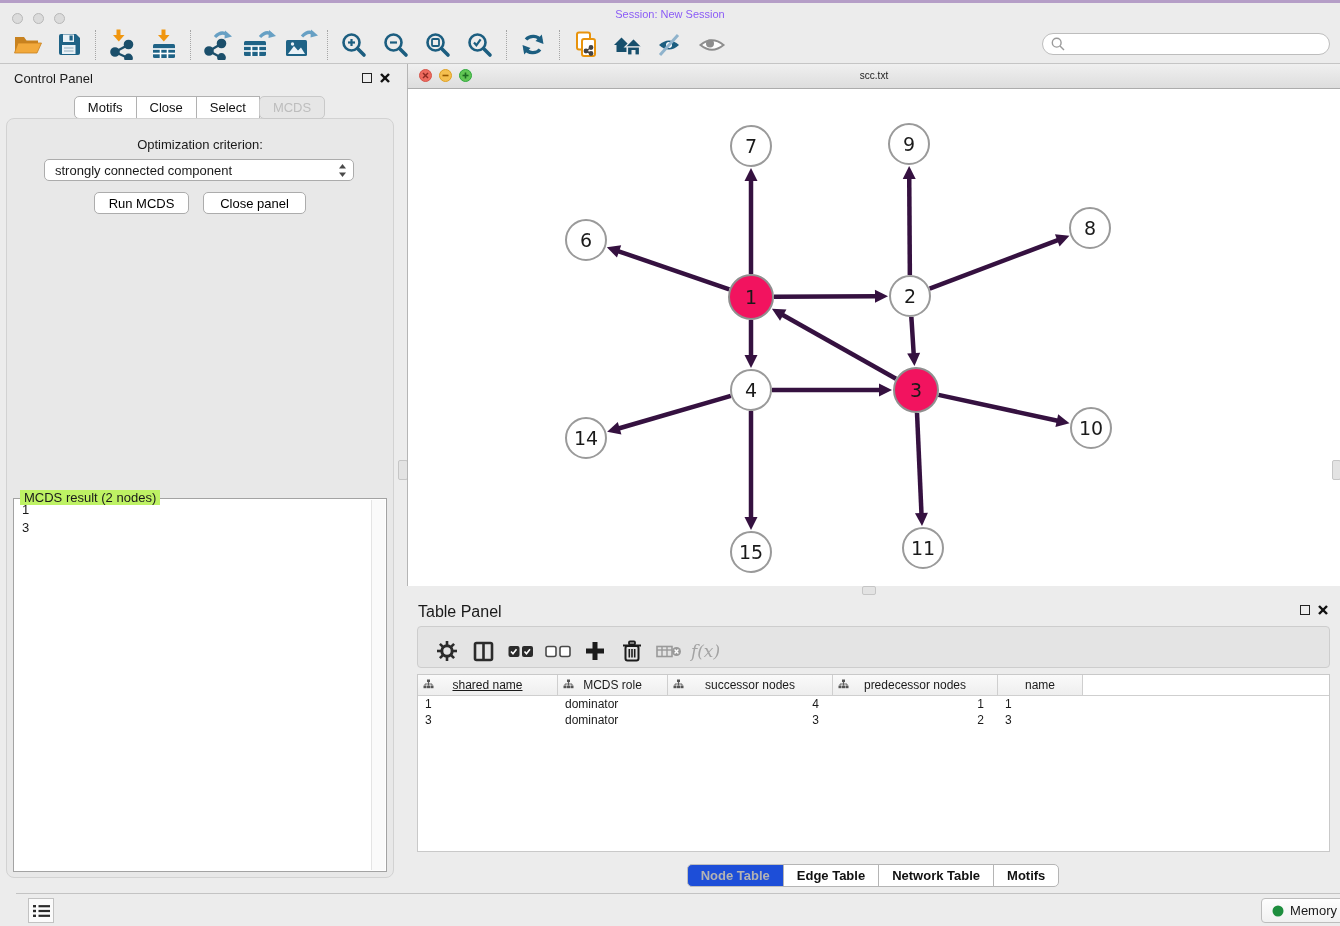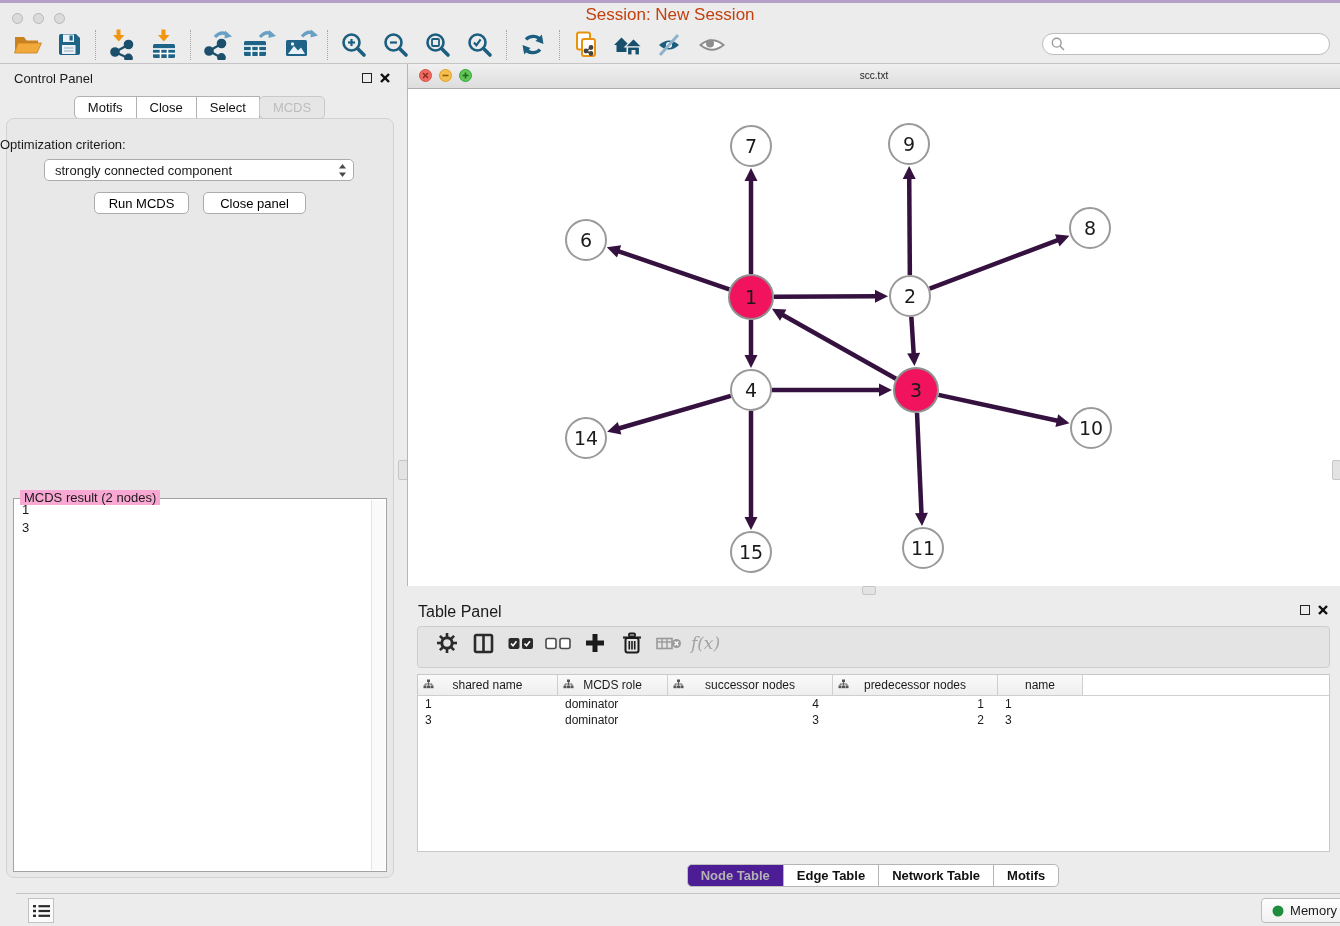--- a/index.html
+++ b/index.html
@@ -3,21 +3,21 @@
 <meta charset="utf-8">
 <style>
   html,body{margin:0;padding:0}
   body{width:1340px;height:926px;position:relative;background:#ECECEC;
        font-family:"Liberation Sans",sans-serif;overflow:hidden;color:#1a1a1a}
   .abs{position:absolute}
 
   
   .top-accent{left:0;top:0;width:1340px;height:3px;background:#B59EC7}
   .titlebar{left:0;top:3px;width:1340px;height:23px;background:#ECECEC;
-            text-align:center;font-size:17px;line-height:23px;color:#c2410c}
+            text-align:center;font-size:11px;line-height:23px;color:#8b5cf6}
   .tl-lights{left:12px;top:10px;display:flex;gap:10px}
   .tl{width:9px;height:9px;border-radius:50%;background:#DBDBDB;border:1px solid #B8B8B8}
 
   
   .toolbar{left:0;top:26px;width:1340px;height:38px;background:#ECECEC;
            border-bottom:1px solid #C5C5C5;display:flex;align-items:center;padding-left:6px;box-sizing:border-box}
   .tbtn{width:42px;height:34px;display:flex;align-items:center;justify-content:center}
   .tdiv{width:0;height:30px;border-left:1px dotted #A6A6A6;margin:0 5px}
   .search{position:absolute;right:10px;top:7px;width:288px;height:22px;border:1px solid #BDBDBD;
           border-radius:12px;background:#fff;display:flex;align-items:center;padding-left:8px;box-sizing:border-box}
@@ -28,61 +28,61 @@
   .cp-title{position:absolute;left:14px;top:7px;font-size:13px}
   .panel-float{position:absolute;top:9px;width:10px;height:10px;border:1.5px solid #222;box-sizing:border-box}
   .panel-close{position:absolute;top:8px;width:12px;height:12px}
   .ctabs{left:0;top:96px;width:400px;display:flex;justify-content:center}
   .ctab{border:1px solid #B1B1B1;background:#fff;font-size:13px;padding:3px 13px;margin-left:-1px;
         line-height:15px;color:#111}
   .ctab:first-child{border-radius:5px 0 0 5px}
   .ctab.active{background:#E6E6E6;color:#BDBDBD;border-color:#C9C9C9;border-radius:5px;position:relative;z-index:2}
   .mcds-panel{left:6px;top:118px;width:388px;height:760px;background:#E8E8E8;
               border:1px solid #D2D2D2;border-radius:8px;box-sizing:border-box}
-  .opt-label{left:0;top:137px;width:400px;font-size:13px}
+  .opt-label{left:0;top:137px;width:400px;text-align:center;font-size:13px}
   .opt-select{left:44px;top:159px;width:310px;height:22px;background:#fff;border:1px solid #ACACAC;
               border-radius:5px;display:flex;align-items:center;font-size:13px;box-sizing:border-box;padding-left:10px}
   .opt-select .stepper{margin-left:auto;margin-right:6px;display:flex;align-items:center}
   .btn{position:absolute;top:192px;height:22px;background:#fff;border:1px solid #ACACAC;border-radius:5px;
        font-size:13px;display:flex;align-items:center;justify-content:center;box-sizing:border-box}
   .fieldset{left:13px;top:498px;width:374px;height:374px;border:1px solid #A3A3A3;background:#fff;box-sizing:border-box}
-  .legend{position:absolute;left:6px;top:-9px;background:#f9a8d4;padding:0 4px;font-size:13px}
+  .legend{position:absolute;left:6px;top:-9px;background:#bef264;padding:0 4px;font-size:13px}
   .result-list{position:absolute;left:1px;top:2px;right:15px;bottom:1px;overflow:hidden;font-size:13px}
   .result-item{padding:1px 7px;line-height:16px}
   .vscroll-strip{position:absolute;right:1px;top:1px;bottom:1px;width:13px;background:#FAFAFA;border-left:1px solid #E4E4E4}
 
   
   .split-handle{background:#E3E3E3;border:1px solid #C6C6C6;border-radius:2px}
 
   
   .net-titlebar{left:407px;top:64px;width:933px;height:25px;background:linear-gradient(#F0F0F0,#DDDDDD);
                 border-bottom:1px solid #ACACAC;border-left:1px solid #B5B5B5;box-sizing:border-box}
   .net-title{position:absolute;width:100%;text-align:center;font-size:10px;line-height:24px;color:#222}
   .lights{position:absolute;left:11px;top:5px;display:flex;gap:7px}
   .light{width:13px;height:13px;border-radius:50%;display:flex;align-items:center;justify-content:center}
   .net-canvas{left:407px;top:89px;width:933px;height:497px;background:#fff;border-left:1px solid #B5B5B5;box-sizing:border-box}
 
   
   .tp-header{left:407px;top:597px;width:933px;height:26px}
   .tp-toolbar{left:417px;top:626px;width:913px;height:42px;background:#E4E4E4;border:1px solid #CDCDCD;
-              border-radius:4px;display:flex;align-items:flex-start;box-sizing:border-box;padding-left:10px}
+              border-radius:4px;display:flex;align-items:flex-end;box-sizing:border-box;padding-left:10px}
   .tpbtn{width:37px;height:32px;display:flex;align-items:center;justify-content:center}
   .fx{font-family:"DejaVu Serif",serif;font-style:italic;color:#A3A3A3;font-size:17px}
   .table-wrap{left:417px;top:674px;width:913px;height:178px;background:#fff;border:1px solid #C9C9C9;box-sizing:border-box}
   .thead{display:flex;height:20px;border-bottom:1px solid #CFCFCF}
   .th{background:linear-gradient(#FAFAFA,#EEEEEE);border-right:1px solid #CFCFCF;box-sizing:border-box;
       font-size:12px;display:flex;align-items:center;justify-content:center;position:relative}
   .th .mini{position:absolute;left:5px;top:4px}
   .trow{display:flex;height:16px;font-size:12px;line-height:16px}
   .td{box-sizing:border-box;white-space:nowrap;overflow:hidden}
   .btabs{left:407px;top:864px;width:933px;display:flex;justify-content:center}
   .btab{border:1px solid #B5B5B5;background:#fff;font-size:13px;font-weight:bold;padding:3px 13px;margin-left:-1px;color:#111}
   .btab:first-child{border-radius:5px 0 0 5px}
   .btab:last-child{border-radius:0 5px 5px 0}
-  .btab.active{background:#4c1d95;color:#B3B3B3;border-color:#BFBFBF}
+  .btab.active{background:#1d4ed8;color:#B3B3B3;border-color:#BFBFBF}
 
   
   .statusbar{left:16px;top:893px;width:1340px;height:33px;background:#ECECEC;border-top:1px solid #C3C3C3;box-sizing:border-box}
   .sq-btn{position:absolute;width:26px;height:25px;background:#FBFBFB;border:1px solid #C2C2C2;
           display:flex;align-items:center;justify-content:center;box-sizing:border-box}
   .mem-btn{position:absolute;right:8px;top:4px;height:25px;padding:0 10px;background:linear-gradient(#FEFEFE,#F1F1F1);
            border:1px solid #BDBDBD;border-radius:4px;font-size:13px;display:flex;align-items:center;gap:6px;box-sizing:border-box}
 </style>
 </head>
 <body>
@@ -470,21 +470,21 @@
       <line x1="18.6" y1="6.6" x2="22.4" y2="10.4" stroke="#fff" stroke-width="1.4"></line>
       <line x1="22.4" y1="6.6" x2="18.6" y2="10.4" stroke="#fff" stroke-width="1.4"></line>
     </svg>
   </div>
   <div class="tpbtn">
     <span class="fx">f(x)</span>
   </div>
 </div>
 <div class="abs table-wrap">
   <div class="thead" id="table-header">
-      <div class="th" style="width: 140px;">
+      <div class="th" style="width: 140px; text-decoration: underline;">
         <svg class="mini" width="11" height="11" viewBox="0 0 11 11">
           <rect x="4" y="0.5" width="3" height="2.6" fill="#555"></rect>
           <path d="M5.5 3 V5 M2 5 H9 M2 5 V6.6 M5.5 5 V6.6 M9 5 V6.6" stroke="#555" stroke-width="0.9" fill="none"></path>
           <rect x="0.5" y="6.6" width="3" height="2.6" fill="#555"></rect>
           <rect x="4" y="6.6" width="3" height="2.6" fill="#555"></rect>
           <rect x="7.5" y="6.6" width="3" height="2.6" fill="#555"></rect>
         </svg>
         <span>shared name</span>
       </div>
       <div class="th" style="width: 110px;">

